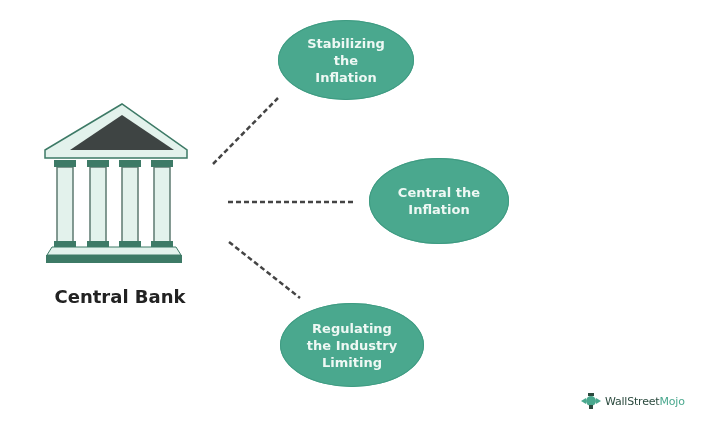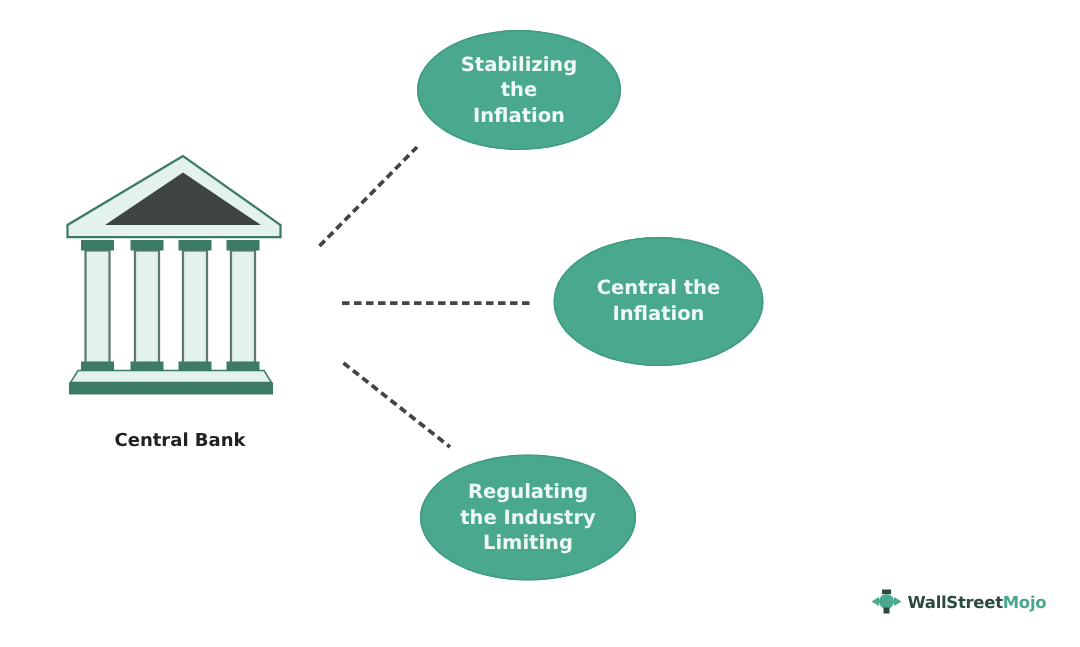--- a/index.html
+++ b/index.html
@@ -17,27 +17,27 @@
       text-align: center;
       color: #eef8f4;
       font-weight: bold;
       font-size: 13px;
       line-height: 17px;
       box-shadow: inset 0 0 0 1px #3f9b82;
     }
     .ellipse .lines { display: flex; flex-direction: column; align-items: center; }
     .bank-label {
       position: absolute; left: 40px; top: 286px; width: 160px;
-      text-align: center; font-weight: bold; font-size: 12px; color: #222222;
+      text-align: center; font-weight: bold; font-size: 18px; color: #222222;
     }
     .logo {
       position: absolute; left: 581px; top: 392px;
       display: flex; align-items: center; gap: 4px;
     }
-    .logo-text { font-size: 11px; font-weight: bold; color: #2b4a3e; letter-spacing: -0.2px; }
+    .logo-text { font-size: 11px; font-weight: normal; color: #2b4a3e; letter-spacing: -0.2px; }
     .logo-text .accent { color: #4aa88e; }
   </style>
 </head>
 <body>
 
 <div class="canvas">
 
   <svg width="720" height="431" style="position:absolute;left:0;top:0">
     <g stroke="#444444" stroke-width="2.5" stroke-dasharray="5,3" fill="none">
       <line x1="213" y1="164" x2="278" y2="98"></line>

